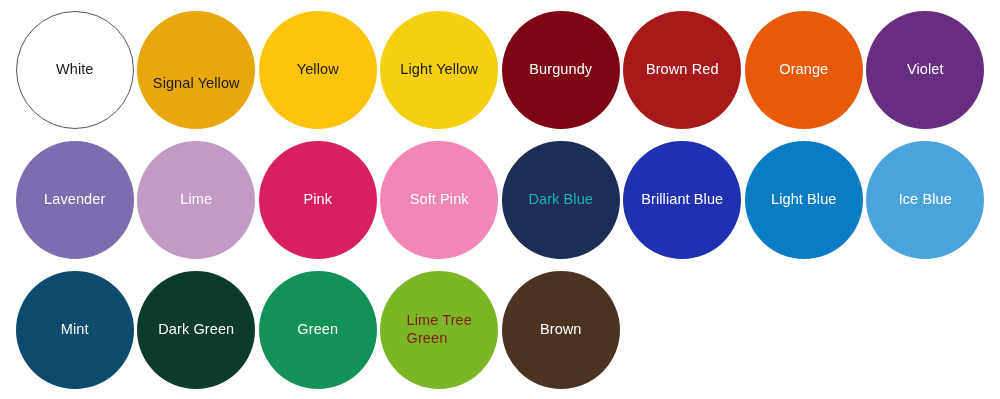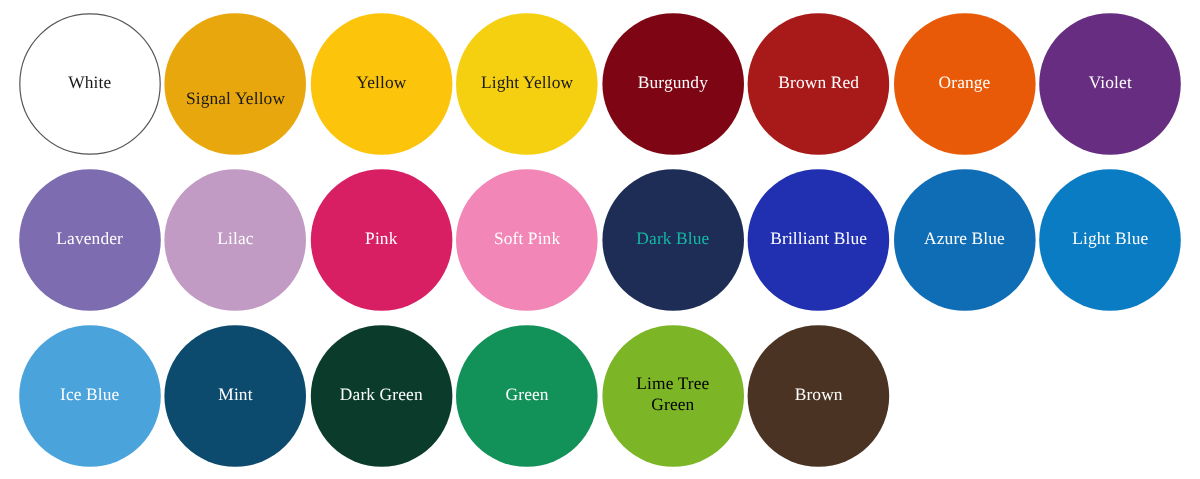--- a/index.html
+++ b/index.html
@@ -30,22 +30,20 @@
     justify-content: center;
   }
   .swatch-circle {
     width: 118px;
     height: 118px;
     border-radius: 50%;
     display: flex;
     align-items: center;
     justify-content: center;
     box-sizing: border-box;
-    text-align: center;
-    font-family: Liberation Serif, serif;
   }
   .swatch-label {
     font-size: 14.5px;
     line-height: 1.22;
     letter-spacing: 0.1px;
     padding: 0 4px;
     white-space: pre-line;
     user-select: none;
   }
 </style>
@@ -93,46 +91,41 @@
         <span class="swatch-label" style="color: rgb(255, 255, 255);">Violet</span>
       </div>
     </div>
     <div class="swatch-cell">
       <div class="swatch-circle" style="background: rgb(126, 108, 176);">
         <span class="swatch-label" style="color: rgb(255, 255, 255);">Lavender</span>
       </div>
     </div>
     <div class="swatch-cell">
       <div class="swatch-circle" style="background: rgb(194, 155, 196);">
-        <span class="swatch-label" style="color: rgb(255, 255, 255);">Lilac</span>
+        <span class="swatch-label" style="color: rgb(255, 255, 255);">Lime</span>
       </div>
     </div>
     <div class="swatch-cell">
       <div class="swatch-circle" style="background: rgb(216, 31, 99);">
         <span class="swatch-label" style="color: rgb(255, 255, 255);">Pink</span>
       </div>
     </div>
     <div class="swatch-cell">
       <div class="swatch-circle" style="background: rgb(242, 135, 183);">
         <span class="swatch-label" style="color: rgb(255, 255, 255);">Soft Pink</span>
       </div>
     </div>
     <div class="swatch-cell">
       <div class="swatch-circle" style="background: rgb(30, 45, 85);">
         <span class="swatch-label" style="color: #14b8a6;">Dark Blue</span>
       </div>
     </div>
     <div class="swatch-cell">
       <div class="swatch-circle" style="background: rgb(33, 48, 176);">
         <span class="swatch-label" style="color: rgb(255, 255, 255);">Brilliant Blue</span>
-      </div>
-    </div>
-    <div class="swatch-cell">
-      <div class="swatch-circle" style="background: rgb(14, 109, 181);">
-        <span class="swatch-label" style="color: rgb(255, 255, 255);">Azure Blue</span>
       </div>
     </div>
     <div class="swatch-cell">
       <div class="swatch-circle" style="background: rgb(10, 124, 196);">
         <span class="swatch-label" style="color: rgb(255, 255, 255);">Light Blue</span>
       </div>
     </div>
     <div class="swatch-cell">
       <div class="swatch-circle" style="background: rgb(75, 163, 219);">
         <span class="swatch-label" style="color: rgb(255, 255, 255);">Ice Blue</span>
@@ -148,21 +141,21 @@
         <span class="swatch-label" style="color: rgb(255, 255, 255);">Dark Green</span>
       </div>
     </div>
     <div class="swatch-cell">
       <div class="swatch-circle" style="background: rgb(18, 145, 89);">
         <span class="swatch-label" style="color: rgb(255, 255, 255);">Green</span>
       </div>
     </div>
     <div class="swatch-cell">
       <div class="swatch-circle" style="background: rgb(124, 181, 38);">
-        <span class="swatch-label" style="color: #000000;">Lime Tree
+        <span class="swatch-label" style="color: #7f1d1d;">Lime Tree
 Green</span>
       </div>
     </div>
     <div class="swatch-cell">
       <div class="swatch-circle" style="background: rgb(74, 51, 34);">
         <span class="swatch-label" style="color: rgb(255, 255, 255);">Brown</span>
       </div>
     </div>
   </div>
 

